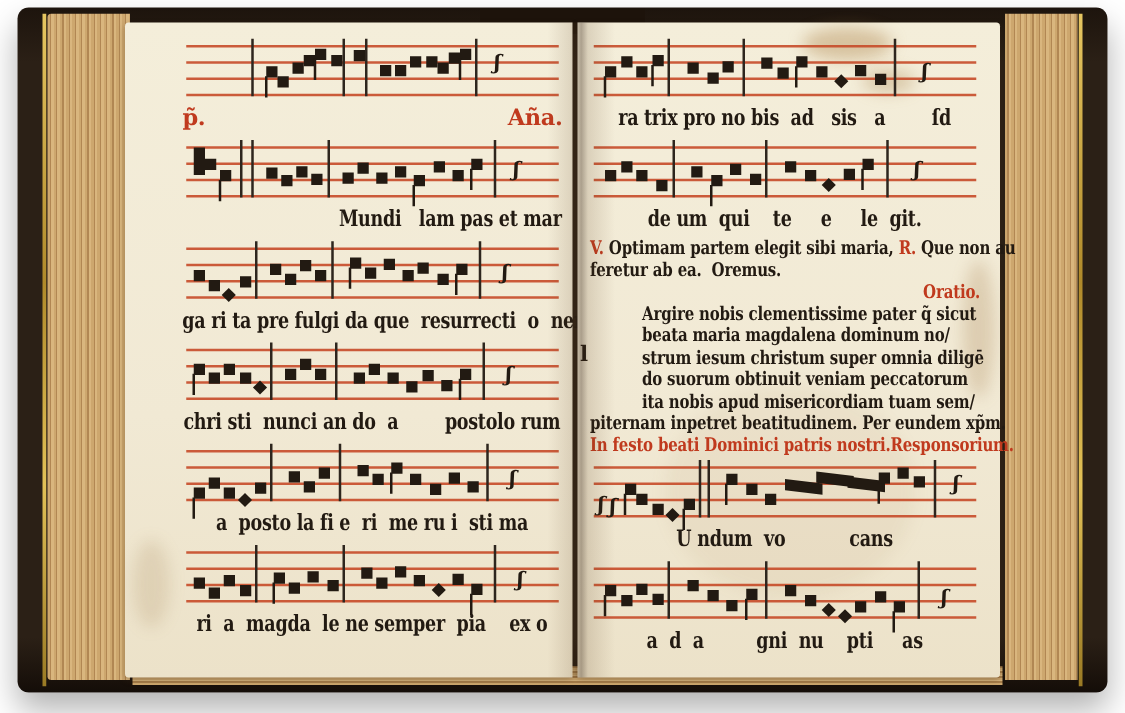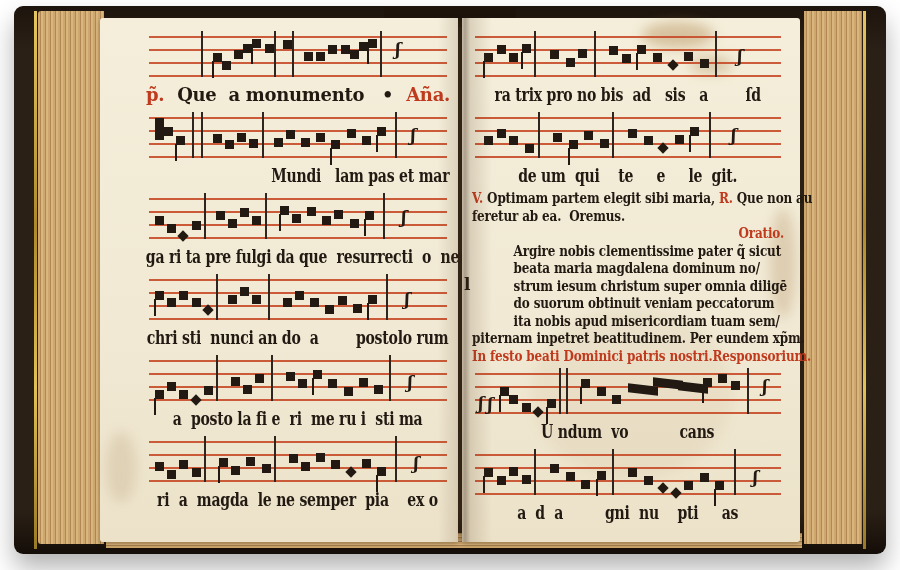--- a/index.html
+++ b/index.html
@@ -95,21 +95,21 @@
           <div class="note n-s" style="left: 60%; top: 15px;"></div>
           <div class="note n-s" style="left: 64%; top: 15px;"></div>
           <div class="note n-s" style="left: 67%; top: 20.2px;"></div>
           <div class="note n-s" style="left: 70%; top: 12.4px;"></div>
           <div class="note n-S" style="left: 73%; top: 8.5px;">
             <div class="stem"></div>
           </div>
           <div class="note n-b" style="left: 77%; top: 1px;"></div>
           <div class="note n-c" style="left: 82%; top: 11.6px;">ʃ</div>
         </div>
-        <div class="tl row1"><span class="rubric">p̃.</span><span class="ink">Que  a monumento   •</span><span class="rubric">Aña.</span></div>
+        <div class="tl row1"><span class="rubric">p̃.</span><span class="rubric">Aña.</span></div>
         <div class="stave">
           <div class="staffline" style="top: 6px;"></div>
           <div class="staffline" style="top: 19px;"></div>
           <div class="staffline" style="top: 32px;"></div>
           <div class="staffline" style="top: 45px;"></div>
           <div class="note n-L" style="left: 3%; top: 7.2px;"></div>
           <div class="note n-s" style="left: 6%; top: 16.3px;"></div>
           <div class="note n-S" style="left: 10%; top: 25.4px;">
             <div class="stem"></div>
           </div>

